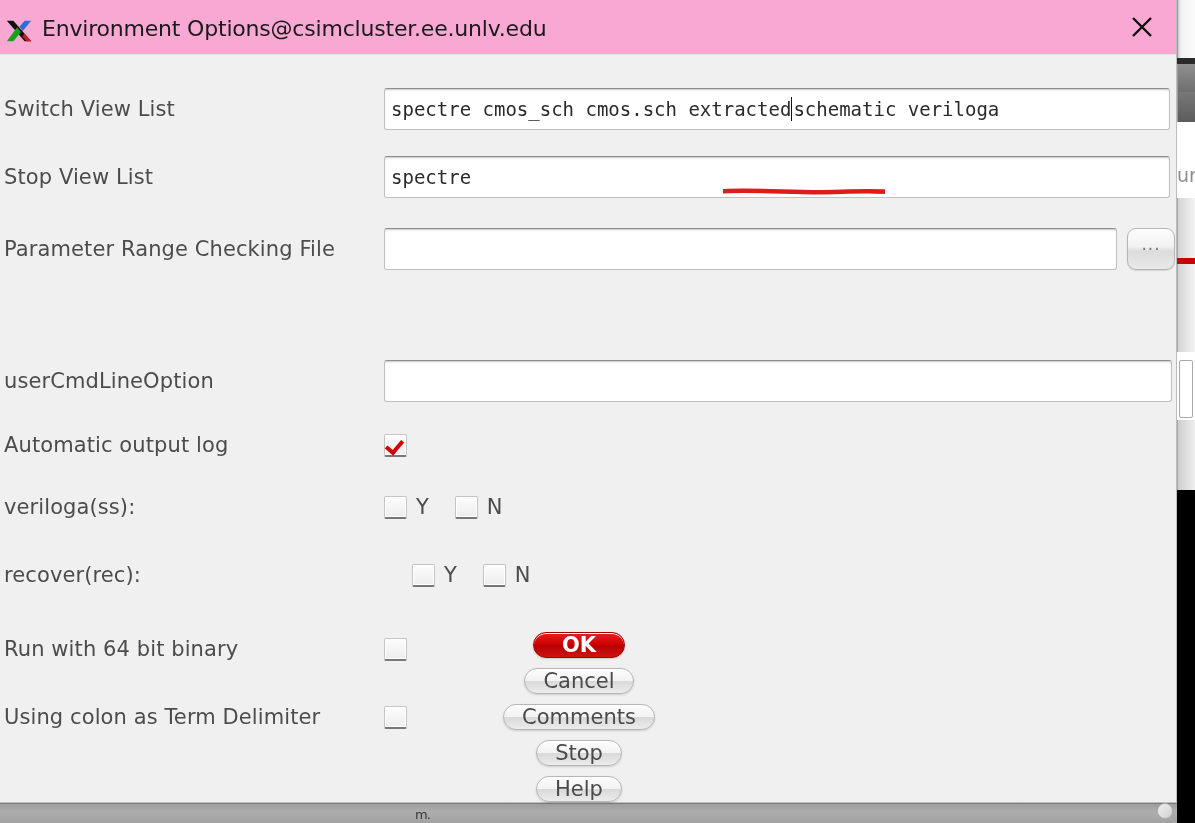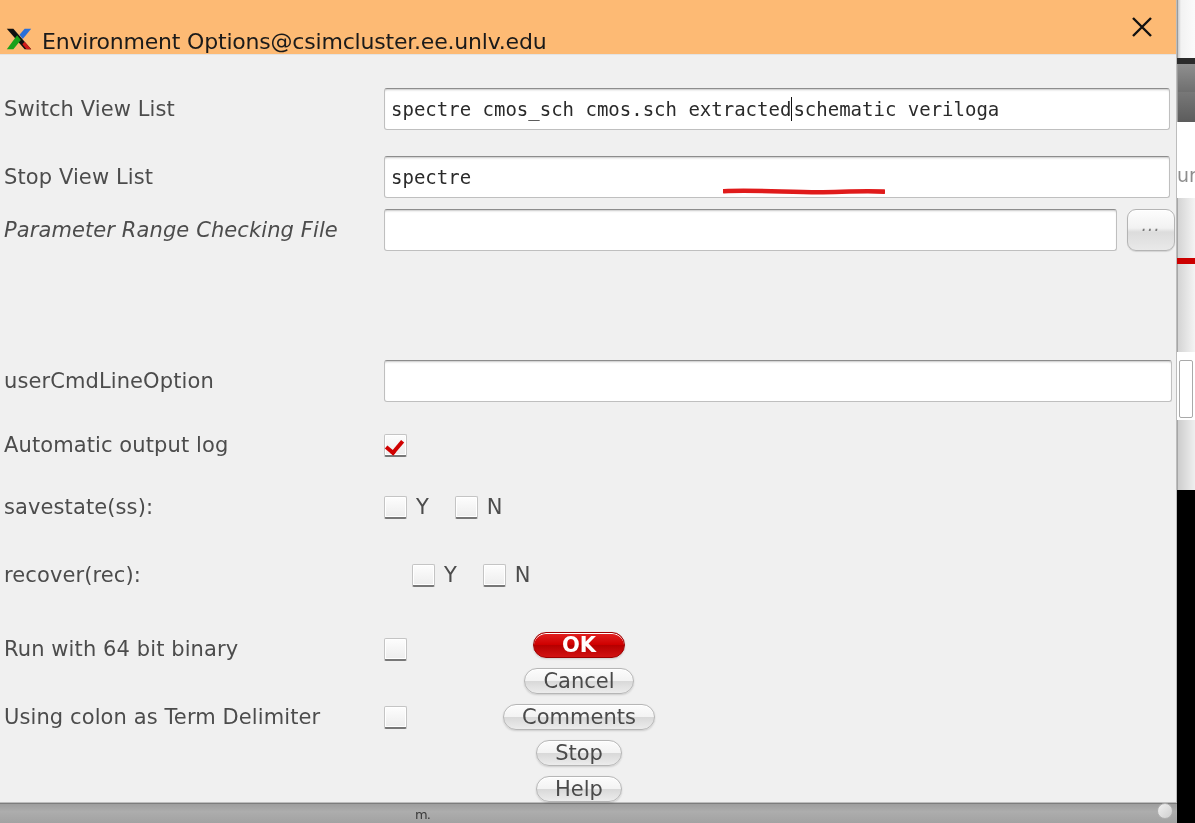--- a/index.html
+++ b/index.html
@@ -128,23 +128,23 @@
     border-right: 1px solid #bdbdbd;
     border-bottom: 1px solid #bdbdbd;
     display: flex;
     flex-direction: column;
   }
 
   
   #titlebar {
     height: 55px;
     min-height: 55px;
-    background: #fdba74;
-    display: flex;
-    align-items: flex-end;
+    background: #f9a8d4;
+    display: flex;
+    align-items: flex-start;
     padding: 16px 0 0 4px;
     position: relative;
     border-bottom: 1px solid #e3e3e3;
     box-sizing: border-box;
   }
   #app-icon {
     width: 30px; height: 30px;
     margin-right: 8px;
     flex: 0 0 auto;
   }
@@ -383,39 +383,39 @@
 
     <div class="row" style="top:33px;">
       <div class="row-label">Switch View List</div>
       <div class="textfield" id="switch-view-field">
           <span>spectre cmos_sch cmos.sch extracted </span>
           <span class="caret"></span>
           <span>schematic veriloga</span>
         </div>
     </div>
 
-    <div class="row" style="top:154px;font-style:italic;">
+    <div class="row" style="top:173px;">
       <div class="row-label">Parameter Range Checking File</div>
       <div class="textfield" id="param-range-field"></div>
       <div id="browse-button">...</div>
     </div>
 
 
     <div class="row" style="top:305px;">
       <div class="row-label">userCmdLineOption</div>
       <div class="textfield" id="usercmd-field"></div>
     </div>
 
     <div class="row" style="top:378px;">
       <div class="row-label">Automatic output log</div>
       <div class="checkbox checked"></div>
     </div>
 
     <div class="row" style="top:440px;">
-      <div class="row-label">savestate(ss):</div>
+      <div class="row-label">veriloga(ss):</div>
       <div class="yn-group">
         <div class="checkbox"></div>
         <span class="yn-label">Y</span>
         <div class="checkbox"></div>
         <span class="yn-label last">N</span>
       </div>
     </div>
 
     <div class="row" style="top:508px;gap:28px;">
       <div class="row-label">recover(rec):</div>

